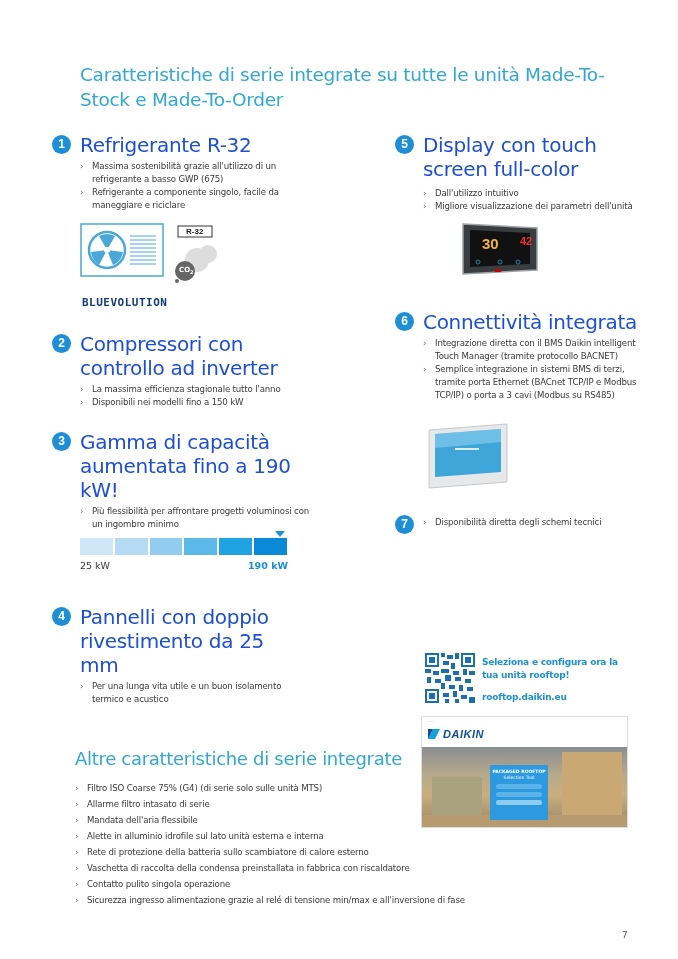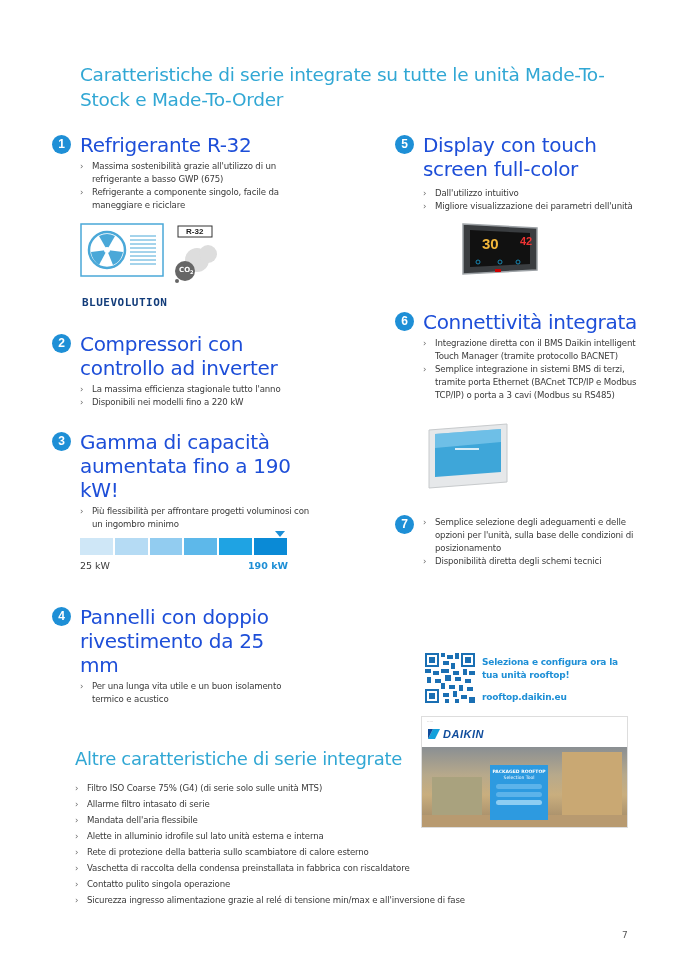--- a/index.html
+++ b/index.html
@@ -121,21 +121,21 @@
   <span style="position:absolute; left:2px; top:74px; font-family:'DejaVu Sans Mono',monospace; font-size:11px; letter-spacing:0.5px; color:#123c7a; font-weight:bold;">BLUEVOLUTION</span>
 </div>
 
 <div class="section" style="left:52px; top:332px; width:290px;">
   <div class="sec-head">
     <span class="num">2</span>
     <div class="sec-title" style="width:230px;">Compressori con controllo ad inverter</div>
   </div>
   <ul class="bullets" style="width:230px;">
     <li>La massima efficienza stagionale tutto l'anno</li>
-    <li>Disponibili nei modelli fino a 220 kW</li>
+    <li>Disponibili nei modelli fino a 150 kW</li>
   </ul>
 </div>
 
 <div class="section" style="left:52px; top:430px; width:290px;">
   <div class="sec-head">
     <span class="num">3</span>
     <div class="sec-title" style="width:240px;">Gamma di capacità aumentata fino a 190 kW!</div>
   </div>
   <ul class="bullets" style="width:240px;">
     <li>Più flessibilità per affrontare progetti voluminosi con un ingombro minimo</li>
@@ -206,21 +206,20 @@
     <path d="M10 12 L76 7 L76 20 L10 26 Z" fill="#8fd0f0" opacity="0.6"></path>
     <rect x="30" y="26" width="24" height="2" fill="#fff" opacity="0.8"></rect>
   </svg>
 </div>
 
 <div class="section" style="left:395px; top:513px; width:250px;">
   <div class="sec-head">
     <span class="num">7</span>
   </div>
   <ul class="bullets" style="width:222px;">
-    <li>Semplice selezione degli adeguamenti e delle opzioni per l'unità, sulla base delle condizioni di posizionamento</li>
     <li>Disponibilità diretta degli schemi tecnici</li>
   </ul>
 </div>
 
 <div class="qr">
   <svg width="50" height="50" viewBox="0 0 25 25">
     <rect width="25" height="25" fill="#fff"></rect>
     <g fill="#1a6fb3">
       <rect x="0" y="0" width="7" height="7"></rect>
         <rect x="1" y="1" width="5" height="5" fill="#fff"></rect>

